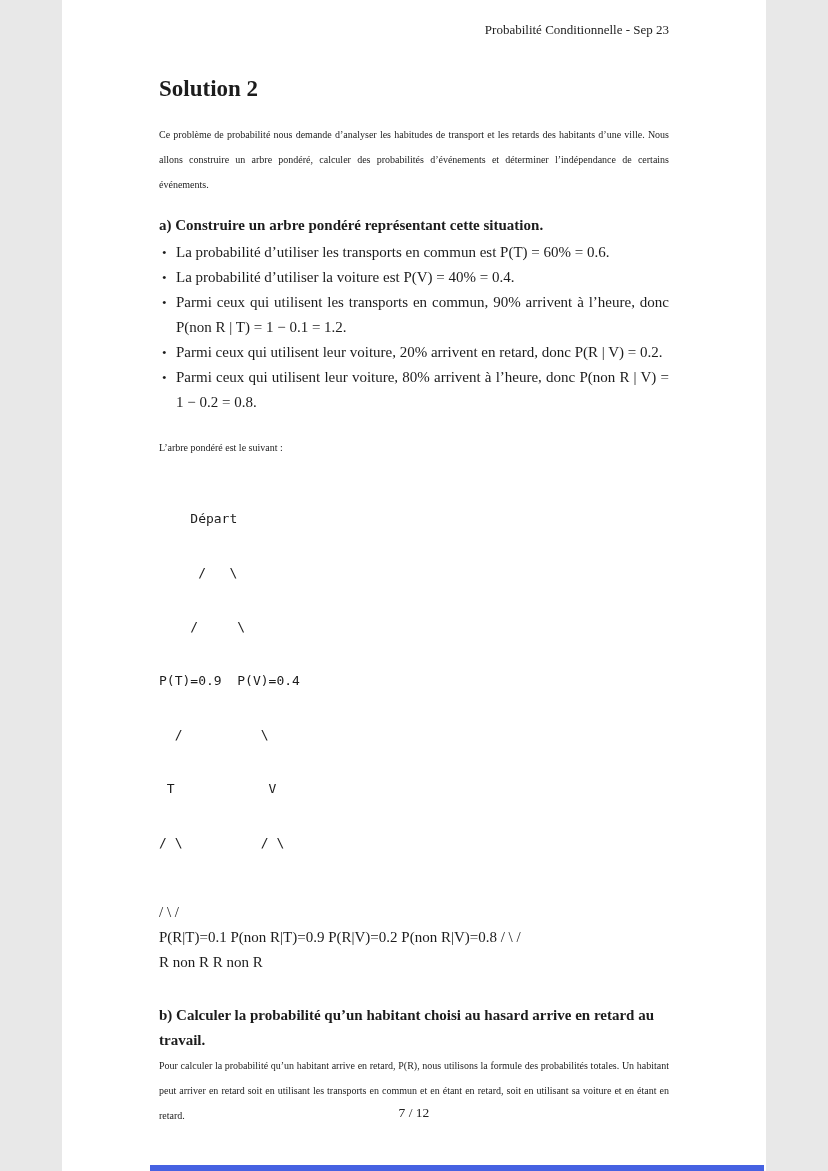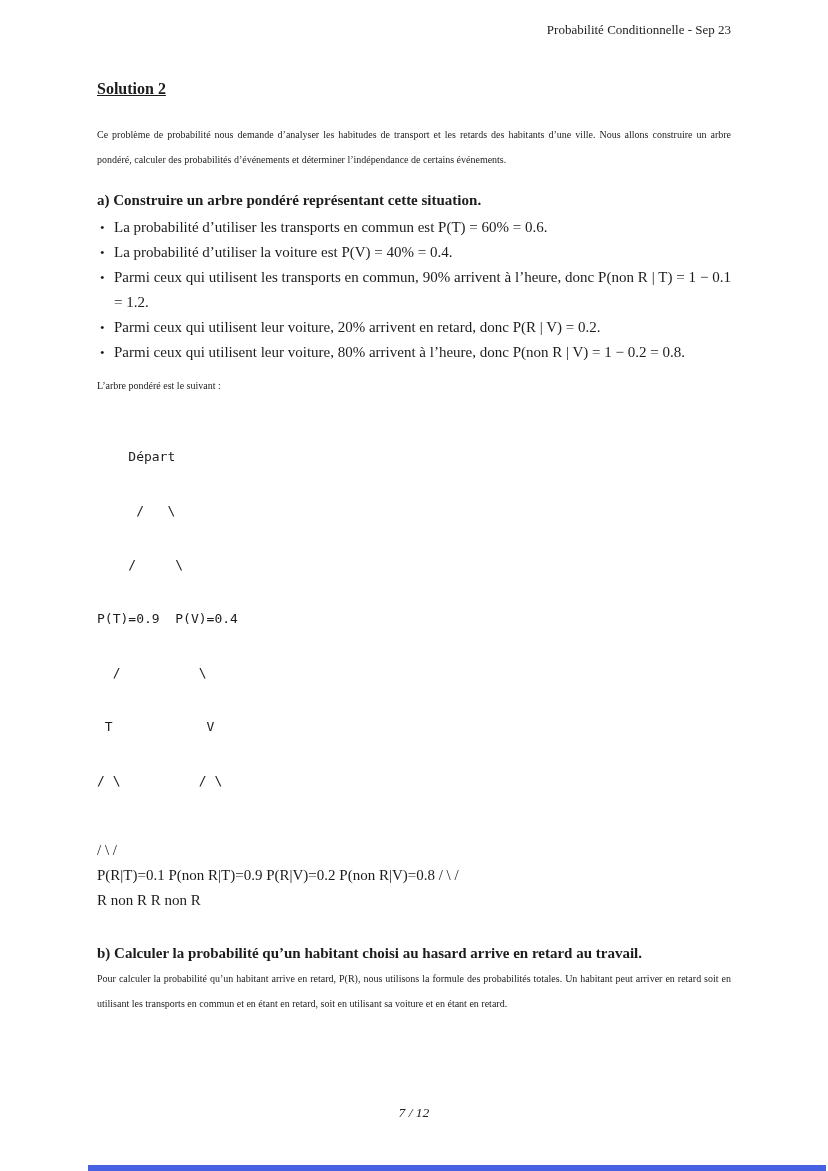--- a/index.html
+++ b/index.html
@@ -1,65 +1,64 @@
 <!DOCTYPE html>
 <html><head>
 <meta charset="utf-8">
 <style>
   * { box-sizing: border-box; margin: 0; padding: 0; }
   html, body { background: #e8e8e8; }
   body { font-family: "Liberation Serif", "DejaVu Serif", serif; }
 
   .page {
     position: relative;
-    width: 828px;
+    width: 704px;
     height: 1171px;
     margin: 0 auto;
     background: #ffffff;
     color: #1c1c1c;
     overflow: hidden;
   }
   .content {
     padding: 22px 97px 0 97px;
   }
 
   .doc-header {
     text-align: right;
     font-size: 13px;
     line-height: 16px;
     color: #222;
     margin-bottom: 40px;
   }
 
   .doc-title {
-    font-size: 16px;
+    font-size: 23px;
     font-weight: bold;
     line-height: 22px;
     margin-bottom: 22px;
-    text-decoration: underline;
   }
 
   .para {
     font-size: 10px;
     line-height: 25px;
     text-align: justify;
     margin-bottom: 16px;
   }
   .para.tight { margin-bottom: 10px; }
 
   .section-heading {
     font-size: 15px;
     font-weight: bold;
     line-height: 25px;
     margin: 0;
   }
 
   ul.bullets {
     list-style: none;
-    margin: 2px 0 8px 0;
+    margin: 2px 0 20px 0;
   }
   ul.bullets li {
     position: relative;
     padding-left: 17px;
     font-size: 15px;
     line-height: 25px;
     text-align: justify;
   }
   ul.bullets li::before {
     content: "\2022";
@@ -87,21 +86,20 @@
   .section-b { margin-top: 28px; }
 
   .doc-footer {
     position: absolute;
     left: 0;
     right: 0;
     bottom: 50px;
     text-align: center;
     font-size: 13.5px;
     color: #222;
-    font-style: italic;
   }
 
   .accent-bar {
     position: absolute;
     left: 88px;
     right: 2px;
     bottom: 0;
     height: 6px;
   }
 </style>

